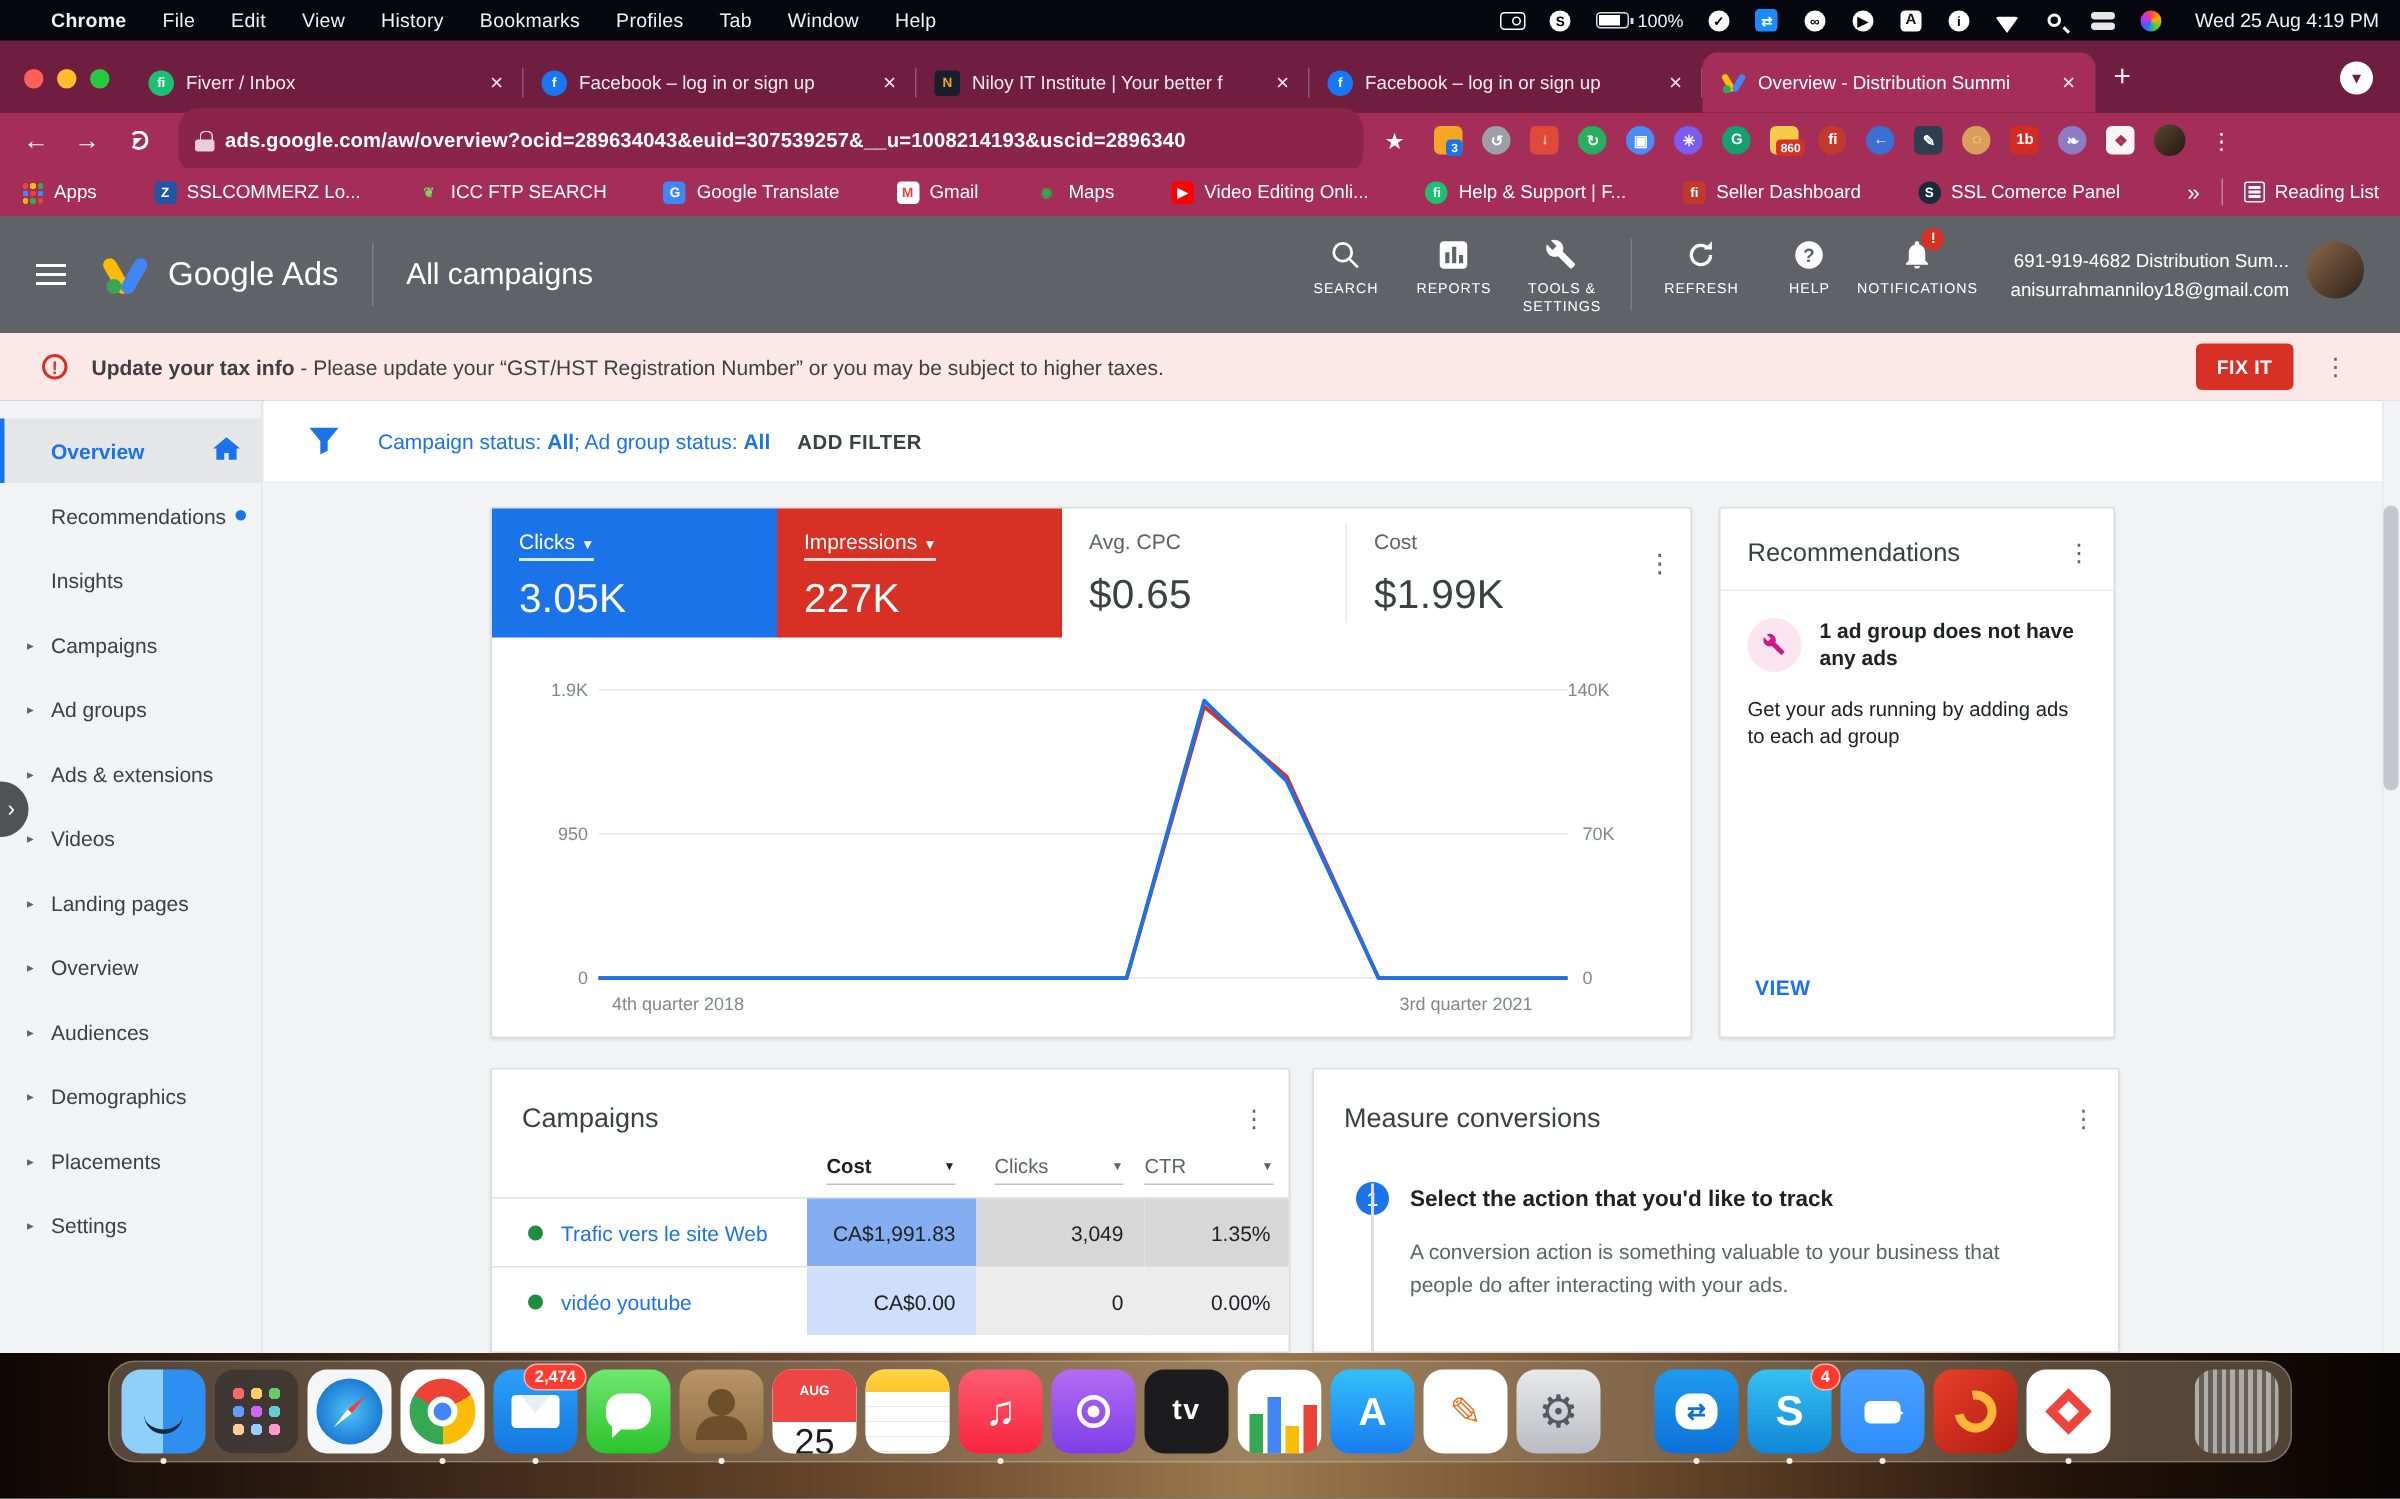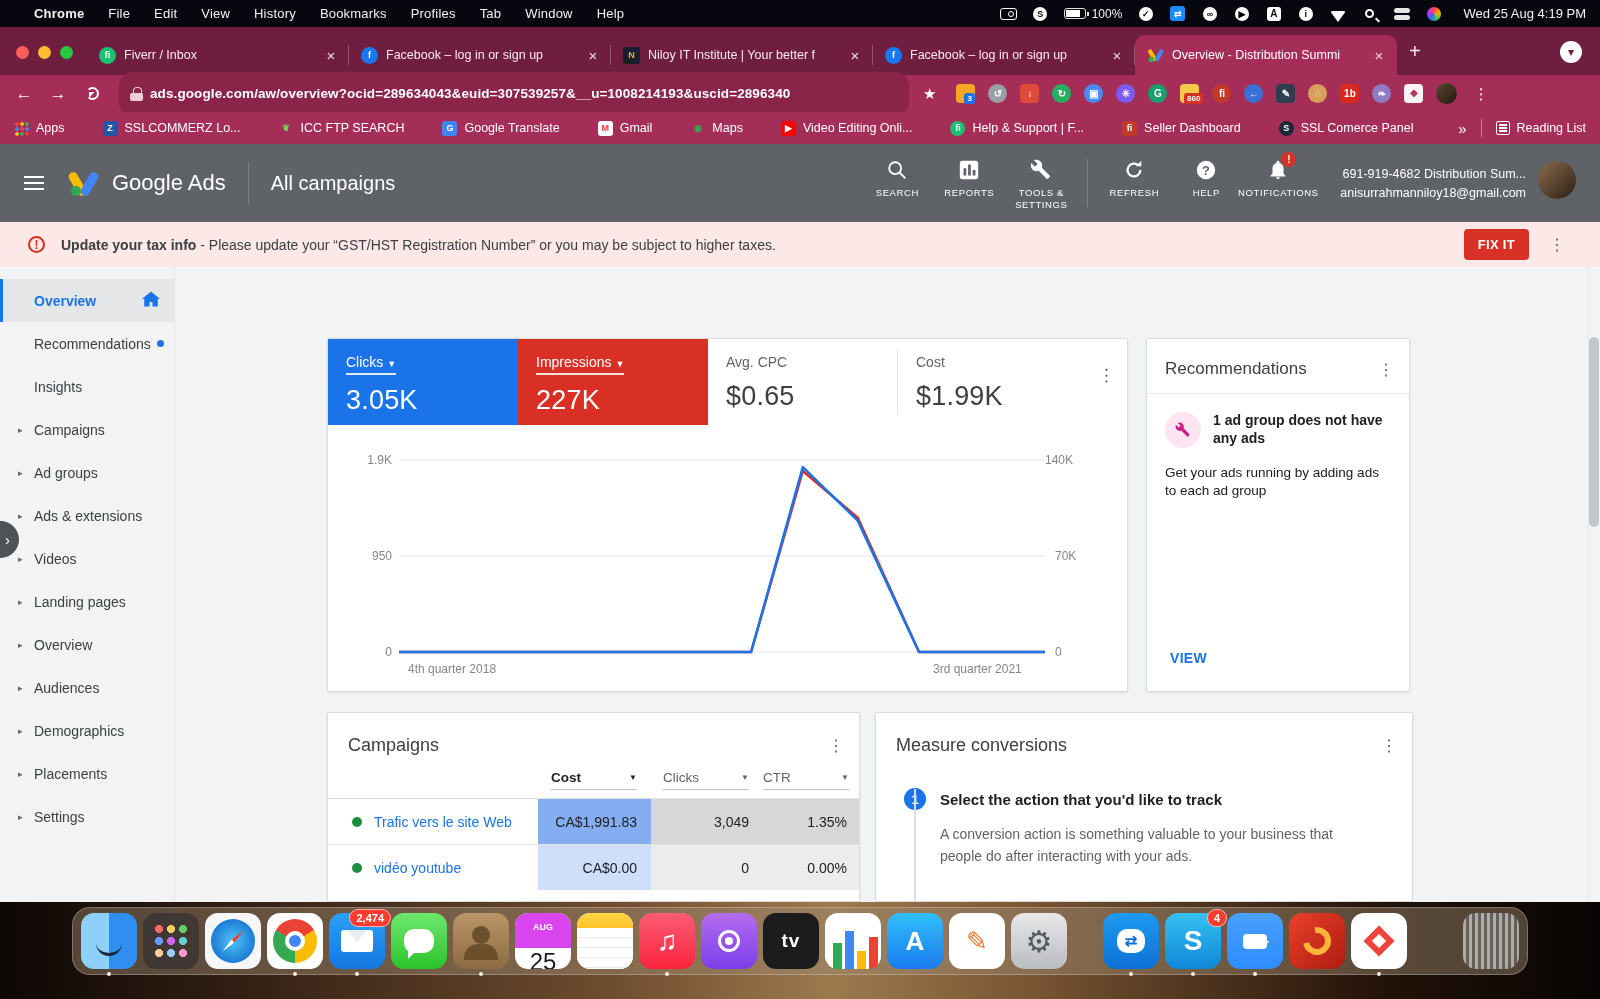--- a/index.html
+++ b/index.html
@@ -249,21 +249,21 @@
   .d-mail .env { width:32px; height:22px; background:#fff; border-radius:3px; position:relative; overflow:hidden;}
   .d-mail .env:after{content:"";position:absolute;left:-4px;top:-12px;width:40px;height:24px;background:#e8eef5;transform:rotate(0);
     clip-path:polygon(0 0,50% 100%,100% 0);}
   .d-msg { background:linear-gradient(180deg,#6ee86e,#2bc32b); }
   .d-msg .bub { width:30px; height:24px; background:#fff; border-radius:10px; position:relative;}
   .d-msg .bub:after{content:"";position:absolute;left:4px;bottom:-6px;border:5px solid transparent;border-top-color:#fff;border-left-color:#fff;}
   .d-cont { background:linear-gradient(180deg,#b99568,#8d6b42); }
   .d-cont .person { width:18px;height:18px;border-radius:50%;background:#6e4f2c;position:relative;top:-6px;}
   .d-cont .person:after{content:"";position:absolute;left:-8px;top:18px;width:34px;height:16px;border-radius:14px 14px 0 0;background:#6e4f2c;}
   .d-cal { background:#fff; flex-direction:column; overflow:hidden; }
-  .d-cal .mon { width:56px; background:#d946ef; color:#fff; font-size:9px; font-weight:bold; text-align:center; padding:16px 0; }
+  .d-cal .mon { width:56px; background:#ef4444; color:#fff; font-size:9px; font-weight:bold; text-align:center; padding:16px 0; }
   .d-cal .day { font-size:24px; color:#1c1c1e; flex:1; display:flex; align-items:center; justify-content:center; width:56px;}
   .d-notes { background:#fff; flex-direction:column; overflow:hidden;}
   .d-notes .strip { width:56px; height:15px; background:linear-gradient(180deg,#ffd644,#fdc32a); }
   .d-notes .lines { flex:1; width:56px; background:repeating-linear-gradient(180deg,#fff 0 9px,#e9e9e9 9px 10px); }
   .d-music { background:linear-gradient(180deg,#fb5c74,#fa243c); color:#fff; font-size:28px; }
   .d-pod { background:linear-gradient(180deg,#b36cf0,#7d3ee8); }
   .d-pod .rings { width:22px; height:22px; border:3px solid #fff; border-radius:50%; position:relative; display:flex;align-items:center;justify-content:center;}
   .d-pod .rings:after{content:"";width:8px;height:8px;background:#fff;border-radius:50%;}
   .d-tv { background:#1c1c1e; color:#fff; font-size:19px; font-weight:bold; letter-spacing:1px;}
   .d-num { background:#fff;
@@ -608,20 +608,31 @@
           <span>Placements</span>
         </div>
       <div class="side-item">
           <span class="caret">▸</span>
           <span>Settings</span>
         </div>
     </div>
   </div>
   <div class="expander">›</div>
 
+  <div class="filterbar">
+    <span class="funnel">
+      <svg width="20" height="18" viewBox="0 0 24 22">
+          <path fill="#1a73e8" d="M0 0h24l-9 11v8l-6 3v-11z"></path>
+        </svg>
+    </span>
+    <span class="filter-text">
+      <span>Campaign status: </span><b>All</b><span>; Ad group status: </span><b>All</b>
+    </span>
+    <span class="addfilter">ADD FILTER</span>
+  </div>
 
   <div class="card perf">
     <div class="statrow">
       <div class="stat blue">
         <span class="stat-label u"><span>Clicks</span><span class="stat-caret">▼</span></span>
         <div class="stat-value">3.05K</div>
       </div>
       <div class="stat red">
         <span class="stat-label u"><span>Impressions</span><span class="stat-caret">▼</span></span>
         <div class="stat-value">227K</div>

